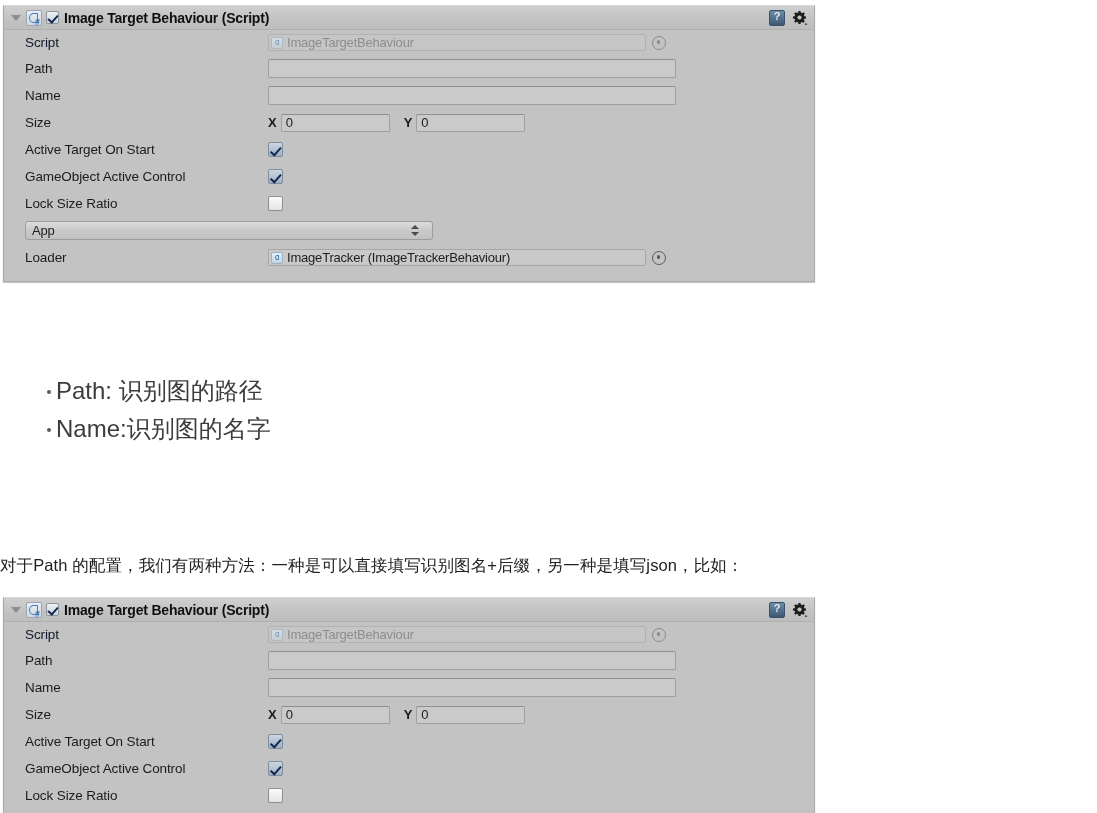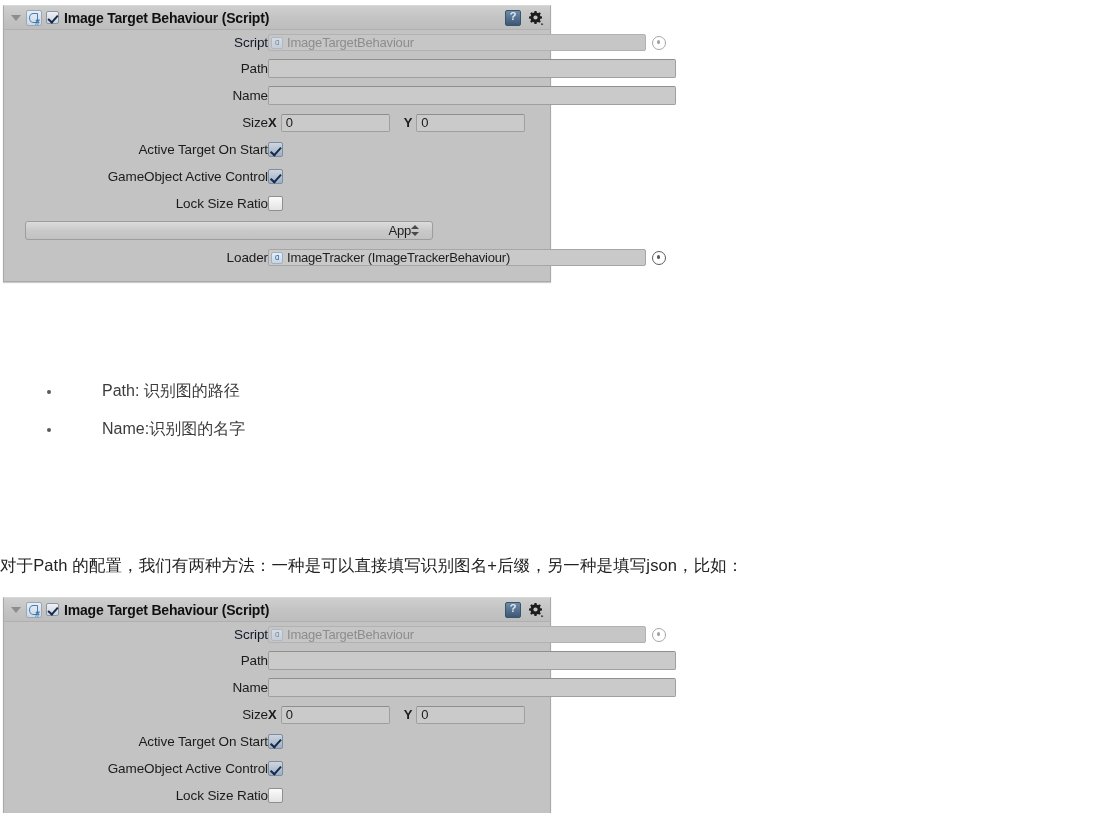--- a/index.html
+++ b/index.html
@@ -14,27 +14,26 @@
     overflow: hidden;
     font-family: "Liberation Sans", "DejaVu Sans", sans-serif;
     color: #1b1b1b;
     -webkit-font-smoothing: antialiased;
   }
 
   
   .inspector {
     position: absolute;
     left: 3px;
-    width: 548px;
+    width: 812px;
     background: #c3c3c3;
     border: 1px solid #a9a9a9;
     border-top-color: #d8d8d8;
     box-sizing: border-box;
     box-shadow: 0 1px 1px rgba(0,0,0,0.20);
-    text-align: right;
   }
   .inspector.panel-top { top: 5px; height: 277px; }
   .inspector.panel-bottom { top: 597px; height: 216px; border-bottom: none; }
 
   
   .comp-header {
     height: 24px;
     display: flex;
     align-items: center;
     padding: 0 4px 0 6px;
@@ -308,22 +307,22 @@
     left: 0;
     top: 372px;
     width: 600px;
     margin: 0;
     padding: 0;
     list-style: none;
   }
   .bullet-list li {
     position: relative;
     height: 38px;
-    padding-left: 102px;
-    font-size: 16px;
+    padding-left: 56px;
+    font-size: 24px;
     color: #3c3c3c;
     line-height: 38px;
     white-space: nowrap;
   }
   .bullet-list li::before {
     content: "";
     position: absolute;
     left: 47px; top: 18px;
     width: 4px; height: 4px;
     border-radius: 50%;

